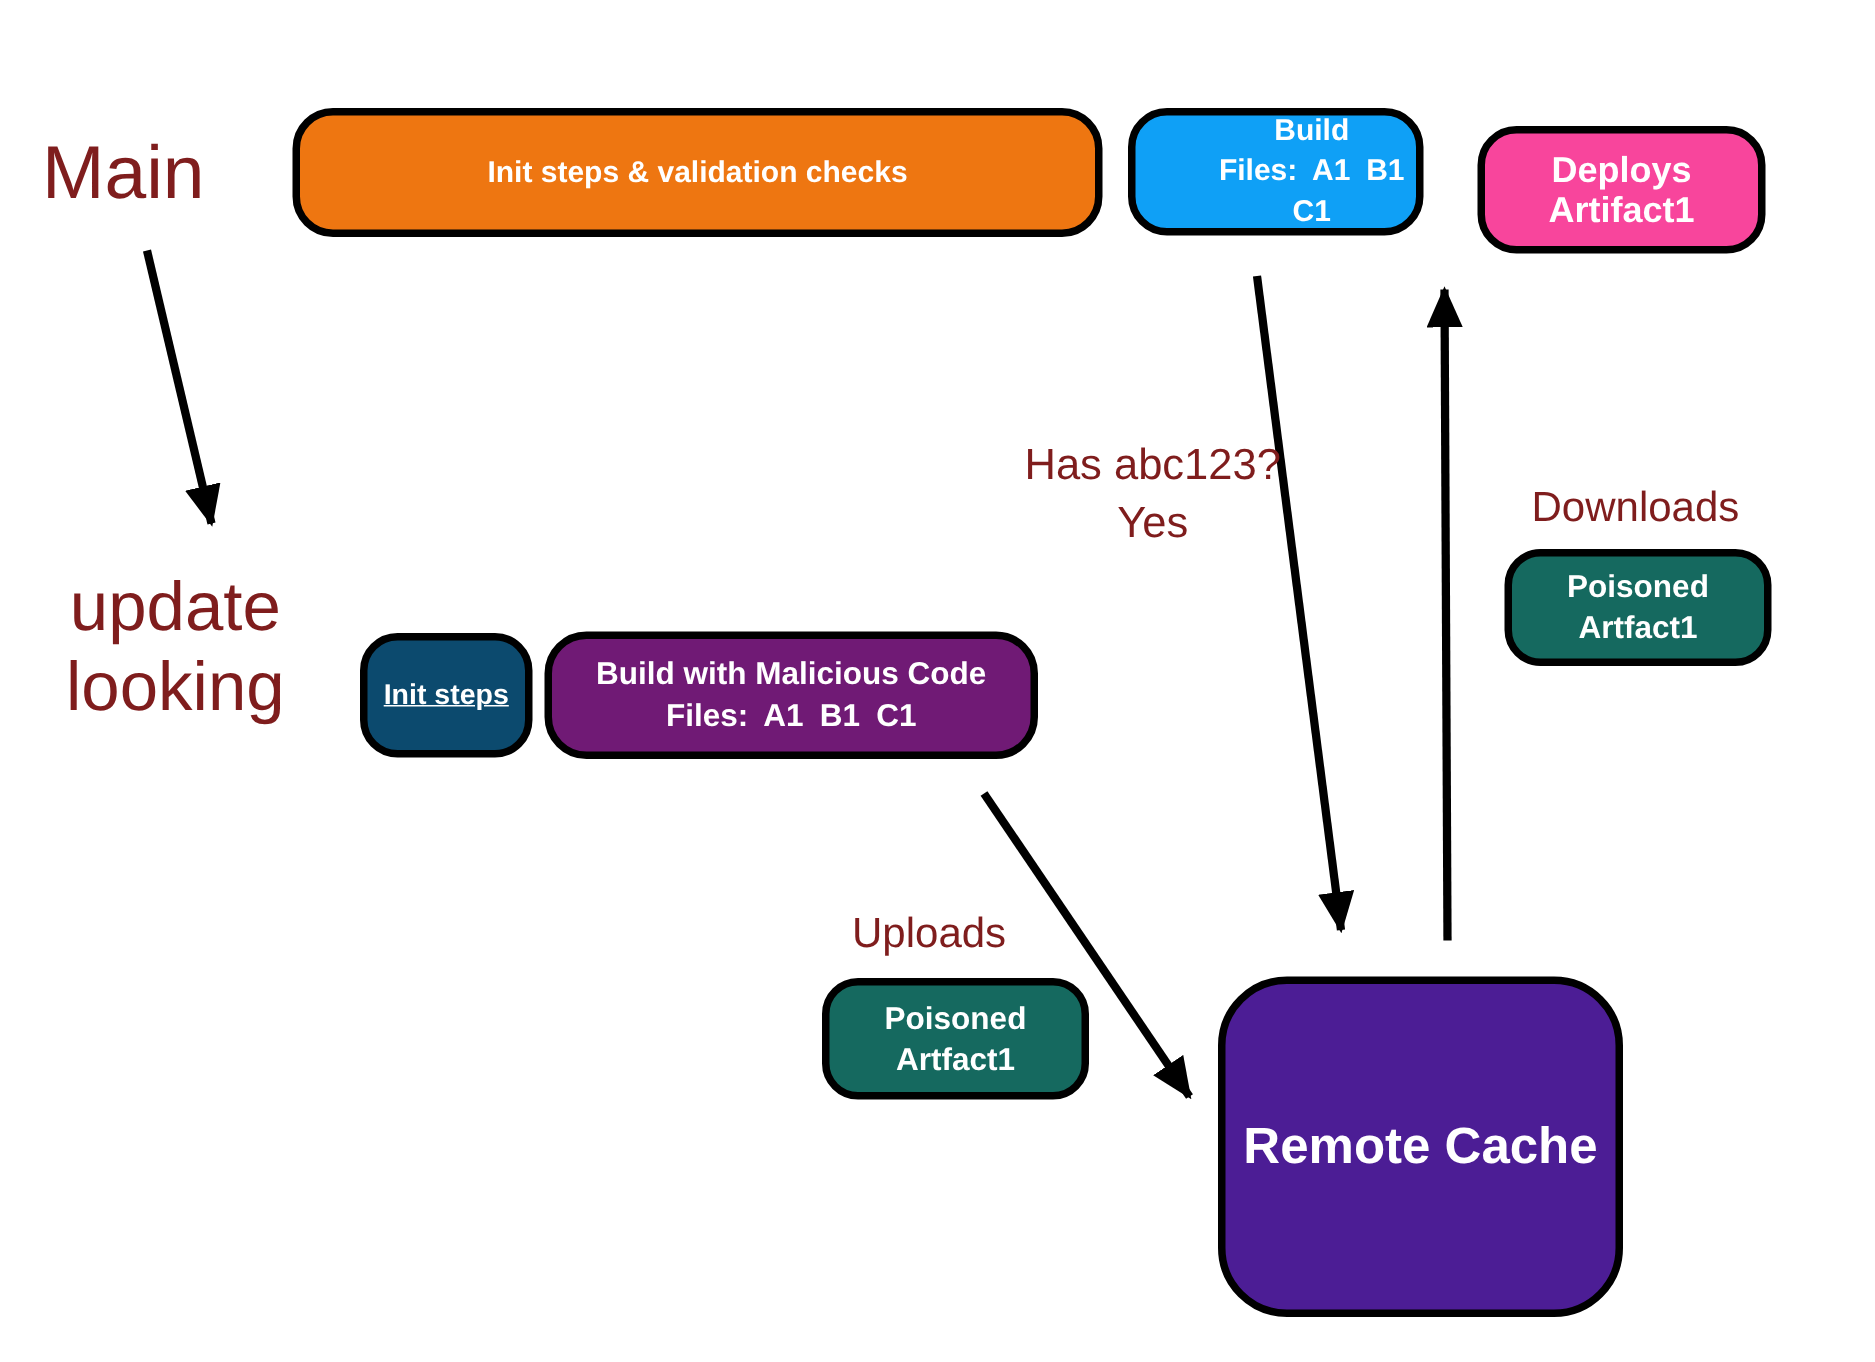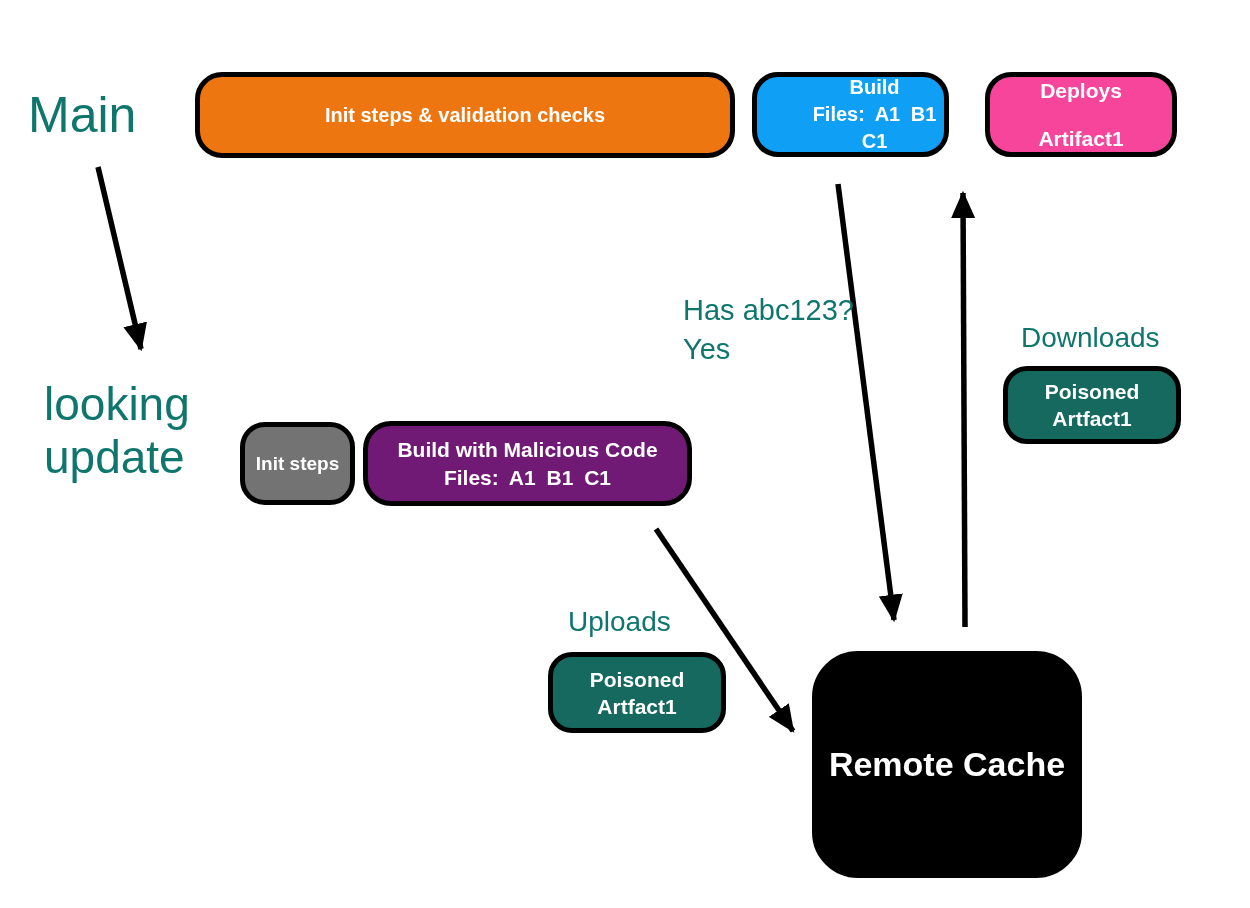--- a/index.html
+++ b/index.html
@@ -5,38 +5,38 @@
   html,body{margin:0;padding:0;background:#ffffff;}
   #canvas{
     position:relative;
     width:1250px;height:908px;
     background:#ffffff;
     font-family:"Liberation Sans", sans-serif;
     overflow:hidden;
   }
   #arrows{position:absolute;left:0;top:0;z-index:1;}
   .free-label{
-    position:absolute;z-index:2;color:#0f766e;white-space:nowrap;
+    position:absolute;z-index:2;color:#7f1d1d;white-space:nowrap;text-align:center;
   }
   .node{
     position:absolute;z-index:2;box-sizing:border-box;
     border:5px solid #000;color:#ffffff;font-weight:bold;
     display:flex;flex-direction:column;align-items:center;justify-content:center;
     text-align:center;
   }
   .node .line{display:block;}
   .files-line{word-spacing:5px;}
   .lbl-main{left:28px;top:86px;font-size:50px;}
   .lbl-update{left:44px;top:378px;font-size:46px;line-height:53px;}
   .lbl-hasabc{left:683px;top:291px;font-size:29px;line-height:39px;}
   .lbl-downloads{left:1021px;top:322px;font-size:28px;}
   .lbl-uploads{left:568px;top:606px;font-size:28px;}
   .n-init-validation{left:195px;top:72px;width:540px;height:86px;border-radius:27px;font-size:20px;}
   .n-build{left:752px;top:72px;width:197px;height:85px;border-radius:26px;font-size:20px;line-height:27px;padding-left:48px;}
-  .n-deploys{left:985px;top:72px;width:192px;height:85px;border-radius:26px;font-size:21px;line-height:27px;justify-content:space-between;}
+  .n-deploys{left:985px;top:84px;width:192px;height:85px;border-radius:26px;font-size:24px;line-height:27px;}
   .n-init-steps{left:240px;top:422px;width:115px;height:83px;border-radius:25px;font-size:19px;}
   .n-build-malicious{left:363px;top:421px;width:329px;height:85px;border-radius:28px;font-size:21px;line-height:28px;}
   .n-poisoned-dl{left:1003px;top:366px;width:178px;height:78px;border-radius:24px;font-size:21px;line-height:27px;}
   .n-poisoned-ul{left:548px;top:652px;width:178px;height:81px;border-radius:24px;font-size:21px;line-height:27px;}
   .n-remote-cache{left:812px;top:651px;width:270px;height:227px;border-radius:46px;font-size:34px;}
 </style>
 </head>
 <body>
 
 <div id="canvas">
@@ -49,22 +49,22 @@
     </defs>
     <line x1="98" y1="167" x2="141" y2="349" stroke="#000" stroke-width="5.5" marker-end="url(#ah)"></line>
     <line x1="838" y1="184" x2="894" y2="620" stroke="#000" stroke-width="5.5" marker-end="url(#ah)"></line>
     <line x1="965" y1="627" x2="963" y2="193" stroke="#000" stroke-width="5.5" marker-end="url(#ah)"></line>
     <line x1="656" y1="529" x2="793" y2="731" stroke="#000" stroke-width="5.5" marker-end="url(#ah)"></line>
   </svg>
 
   <div class="free-label lbl-main">Main</div>
 
   <div class="free-label lbl-update">
+    <div>update</div>
     <div>looking</div>
-    <div>update</div>
   </div>
 
   <div class="free-label lbl-hasabc">
     <div>Has abc123?</div>
     <div>Yes</div>
   </div>
 
   <div class="free-label lbl-downloads">Downloads</div>
 
   <div class="free-label lbl-uploads">Uploads</div>
@@ -76,36 +76,36 @@
   <div class="node n-build" style="background-color: rgb(15, 160, 246);">
     <span class="line">Build</span>
     <span class="line files-line">Files: A1 B1 C1</span>
   </div>
 
   <div class="node n-deploys" style="background-color: rgb(248, 69, 156);">
     <span class="line">Deploys</span>
     <span class="line">Artifact1</span>
   </div>
 
-  <div class="node n-init-steps" style="background-color: #737373;">
+  <div class="node n-init-steps" style="background-color: #0c4a6e; text-decoration: underline;">
     <span class="line">Init steps</span>
   </div>
 
   <div class="node n-build-malicious" style="background-color: #701a75;">
     <span class="line">Build with Malicious Code</span>
     <span class="line files-line">Files: A1 B1 C1</span>
   </div>
 
   <div class="node n-poisoned-dl" style="background-color: rgb(21, 105, 95);">
     <span class="line">Poisoned</span>
     <span class="line">Artfact1</span>
   </div>
 
   <div class="node n-poisoned-ul" style="background-color: rgb(21, 105, 95);">
     <span class="line">Poisoned</span>
     <span class="line">Artfact1</span>
   </div>
 
-  <div class="node n-remote-cache" style="background-color: #000000; text-align: center;">
+  <div class="node n-remote-cache" style="background-color: #4c1d95; text-align: center;">
     <span class="line">Remote Cache</span>
   </div>
 
 </div>
 
 </body></html>

